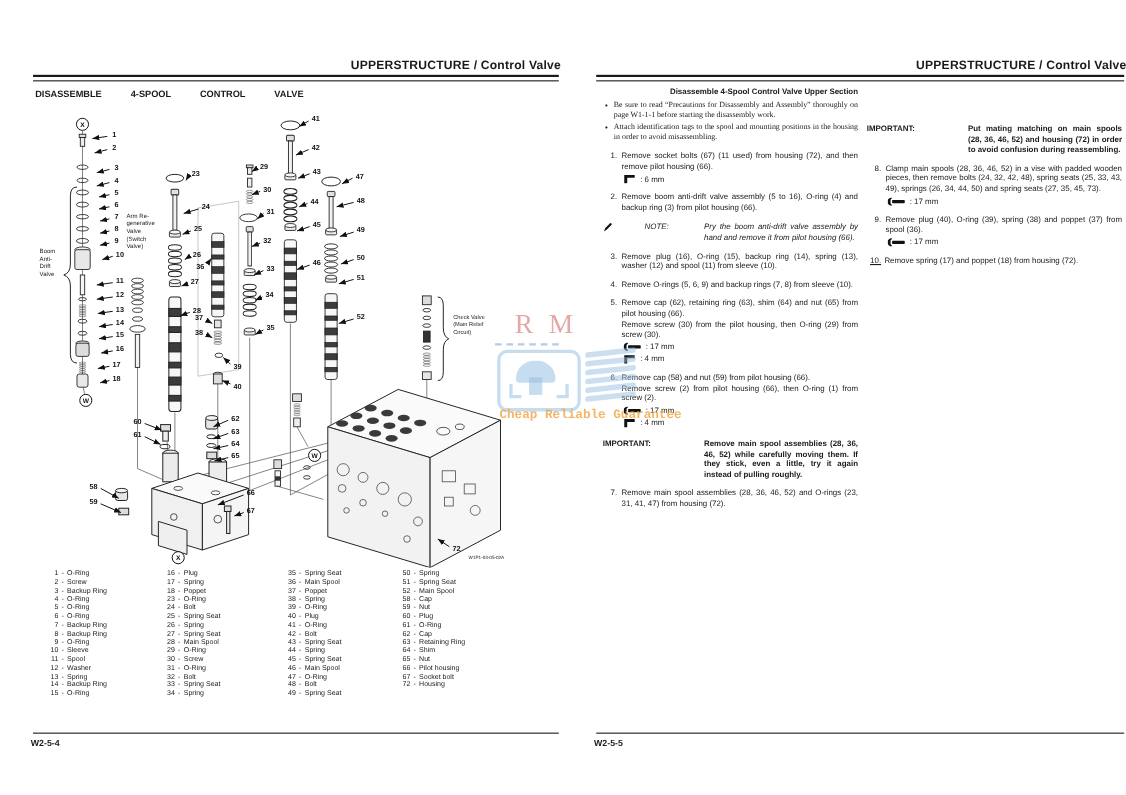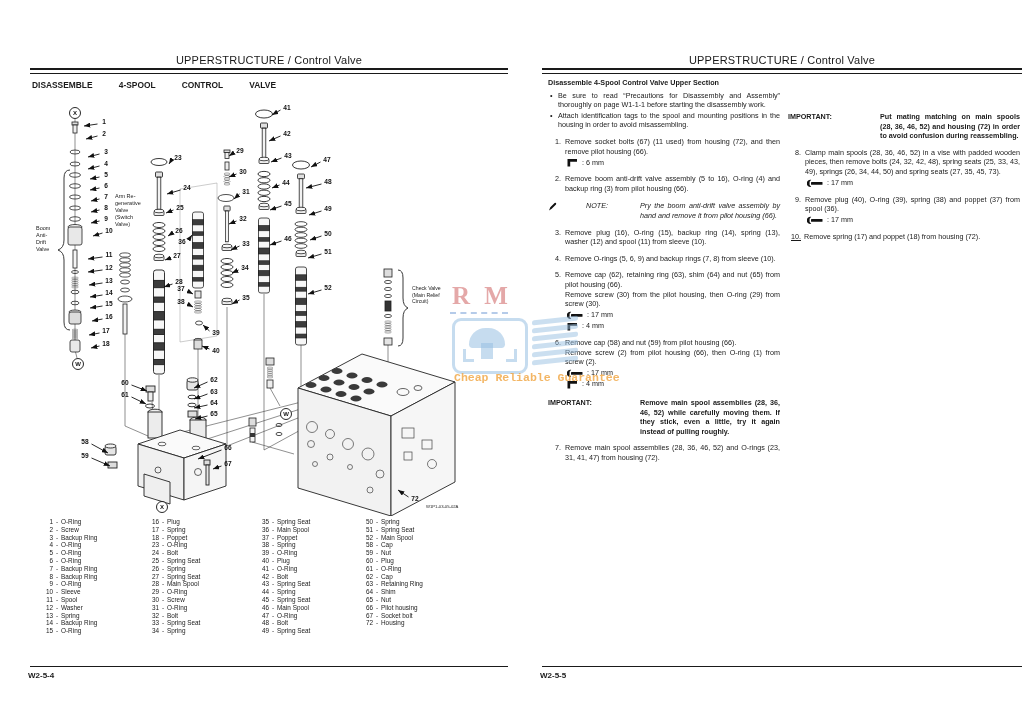--- a/index.html
+++ b/index.html
@@ -1,58 +1,58 @@
 <!DOCTYPE html>
 <html><head>
 <meta charset="utf-8">
 <style>
   html,body{margin:0;padding:0;background:#ffffff;}
   body{width:1024px;height:723px;position:relative;font-family:"Liberation Sans",sans-serif;color:#1a1a1a;overflow:hidden;}
   .page{position:absolute;top:0;height:723px;background:#fff;}
   #page-left{left:28px;width:482px;}
   #page-right{left:540px;width:484px;}
-  .phead{position:absolute;top:54px;left:0;right:0;text-align:center;font-weight:normal;font-size:11px;letter-spacing:.2px;}
+  .phead{position:absolute;top:54px;left:0;right:0;text-align:right;font-weight:bold;font-size:11px;letter-spacing:.2px;}
   .prule{position:absolute;top:68px;left:2px;right:2px;height:3px;border-top:2.2px solid #1a1a1a;border-bottom:1px solid #1a1a1a;}
   .pfoot-line{position:absolute;top:666px;left:2px;right:2px;border-top:1.2px solid #1a1a1a;}
   .pfoot{position:absolute;top:671px;left:0;right:0;text-align:left;font-weight:bold;font-size:8px;}
   
   .ltitle{position:absolute;top:80px;left:4px;width:250px;font-weight:bold;font-size:8.4px;line-height:10px;word-spacing:24px;}
   #diagram-wrap{position:absolute;left:2px;top:92px;width:480px;height:424px;}
   .co{font:bold 6.6px "Liberation Sans",sans-serif;fill:#111;}
   .dlab{fill:#222;}
   .mk{font:bold 6px "Liberation Sans",sans-serif;fill:#111;}
   #parts-list{position:absolute;top:518px;left:0;width:482px;height:125px;font-size:6.4px;line-height:7.8px;}
   .plist-col{position:absolute;top:0;}
   .plist-row{white-space:nowrap;}
   .pn{display:inline-block;width:11px;text-align:right;}
   .pdash{display:inline-block;width:8px;text-align:center;}
   
   .rp-col{position:absolute;top:78px;font-size:7.2px;line-height:9.6px;text-align:justify;}
   #rp-col1{left:8px;width:232px;}
   #rp-col2{left:248px;width:232px;padding-top:25px;}
-  .rp-title{font-weight:bold;margin-bottom:3px;text-align:left;}
+  .rp-title{font-weight:bold;margin-bottom:3px;text-align:right;}
   .rp-bullet{display:flex;margin:0 0 1px 2px;}
   .rp-bullet .bmark{width:8px;flex:none;}
-  .rp-bullet .btext{flex:1;}
+  .rp-bullet .btext{flex:1;font-family:Liberation Serif, serif;}
   .rp-step{display:flex;margin-top:7px;}
   .rp-step .sno{width:13px;flex:none;text-align:right;margin-right:4px;}
   .rp-step .sno10{width:17px;margin-right:3px;margin-left:-4px;text-decoration:underline;}
   .rp-step .sbody{flex:1;}
   .tool-line{display:flex;align-items:flex-end;gap:4px;margin:1.5px 0 0 2px;text-align:left;}
   .tool-line svg{flex:none;}
   .rp-note{display:flex;margin-top:8px;font-style:italic;gap:28px;}
   .rp-note .nicon{flex:none;width:10px;margin-top:1px;}
   .rp-note .nlabel{flex:none;width:26px;}
   .rp-note .ntext{flex:1;}
   .rp-imp{display:flex;margin-top:9px;font-weight:bold;gap:44px;}
   .rp-imp .ilabel{flex:none;width:48px;}
   .rp-imp .itext{flex:1;}
   
   #watermark{position:absolute;left:448px;top:282px;width:200px;height:110px;pointer-events:none;}
-  .wm-letters{position:absolute;left:4px;top:0;font-weight:bold;font-size:25px;letter-spacing:2px;word-spacing:4px;color:rgba(206,96,96,0.55);font-family:"Liberation Serif",serif;}
+  .wm-letters{position:absolute;left:20px;top:0;font-weight:normal;font-size:25px;letter-spacing:2px;word-spacing:4px;color:rgba(206,96,96,0.55);font-family:"Liberation Serif",serif;}
   .wm-dash{position:absolute;left:2px;top:30px;width:58px;border-top:2px dashed rgba(120,160,215,0.55);}
   .wm-logo{position:absolute;left:4px;top:36px;width:70px;height:50px;border:3px solid rgba(152,192,226,0.55);border-radius:9px;}
   .wm-cap{position:absolute;left:14px;top:7px;width:36px;height:20px;background:rgba(152,192,226,0.55);border-radius:18px 18px 4px 4px;}
   .wm-stem{position:absolute;left:26px;top:22px;width:12px;height:16px;background:rgba(152,192,226,0.55);}
   .wm-footL{position:absolute;left:8px;top:28px;width:8px;height:10px;border-left:3px solid rgba(152,192,226,0.55);border-bottom:3px solid rgba(152,192,226,0.55);}
   .wm-footR{position:absolute;right:8px;top:28px;width:8px;height:10px;border-right:3px solid rgba(152,192,226,0.55);border-bottom:3px solid rgba(152,192,226,0.55);}
   .wm-stripes{position:absolute;left:84px;top:36px;width:46px;height:50px;transform:skewY(-6deg);}
   .wm-stripes div{height:4.5px;margin-bottom:3.5px;background:rgba(152,192,226,0.5);border-radius:2px;}
   .wm-tagline{position:absolute;left:6px;top:89px;width:190px;font-weight:bold;font-size:11.5px;color:rgba(240,164,62,0.8);white-space:nowrap;font-family:Liberation Mono, monospace;}
 </style>

